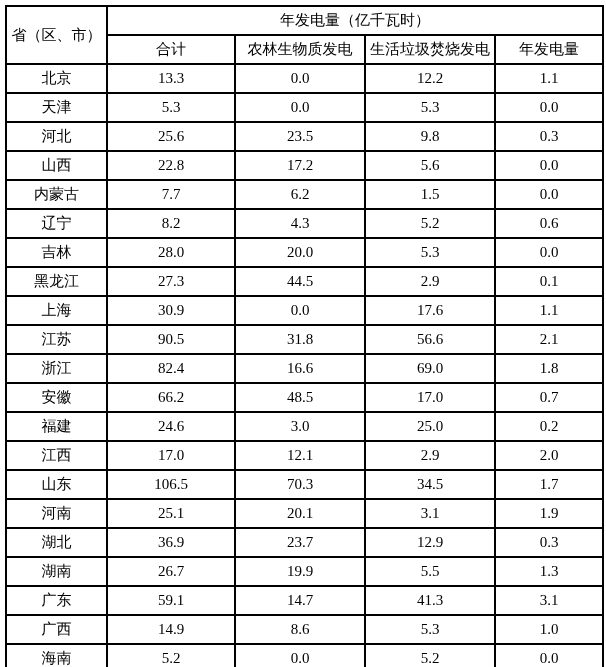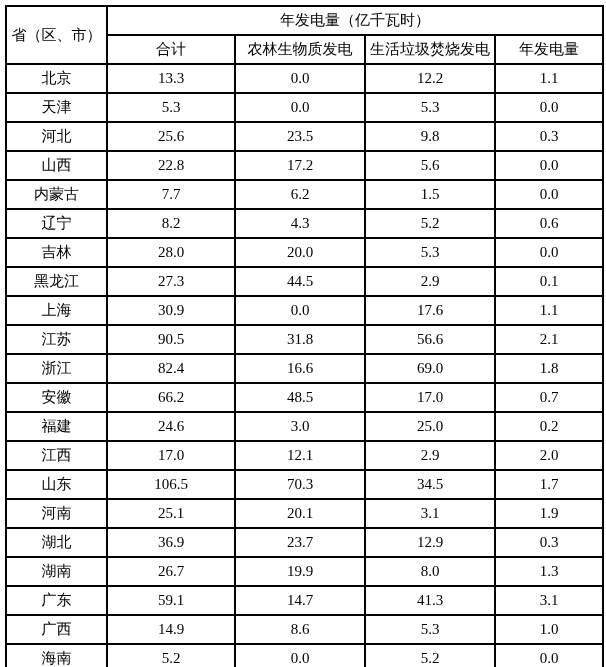--- a/index.html
+++ b/index.html
@@ -174,21 +174,21 @@
         <td>湖北</td>
         <td>36.9</td>
         <td>23.7</td>
         <td>12.9</td>
         <td>0.3</td>
       </tr>
       <tr>
         <td>湖南</td>
         <td>26.7</td>
         <td>19.9</td>
-        <td>8.0</td>
+        <td>5.5</td>
         <td>1.3</td>
       </tr>
       <tr>
         <td>广东</td>
         <td>59.1</td>
         <td>14.7</td>
         <td>41.3</td>
         <td>3.1</td>
       </tr>
       <tr>

